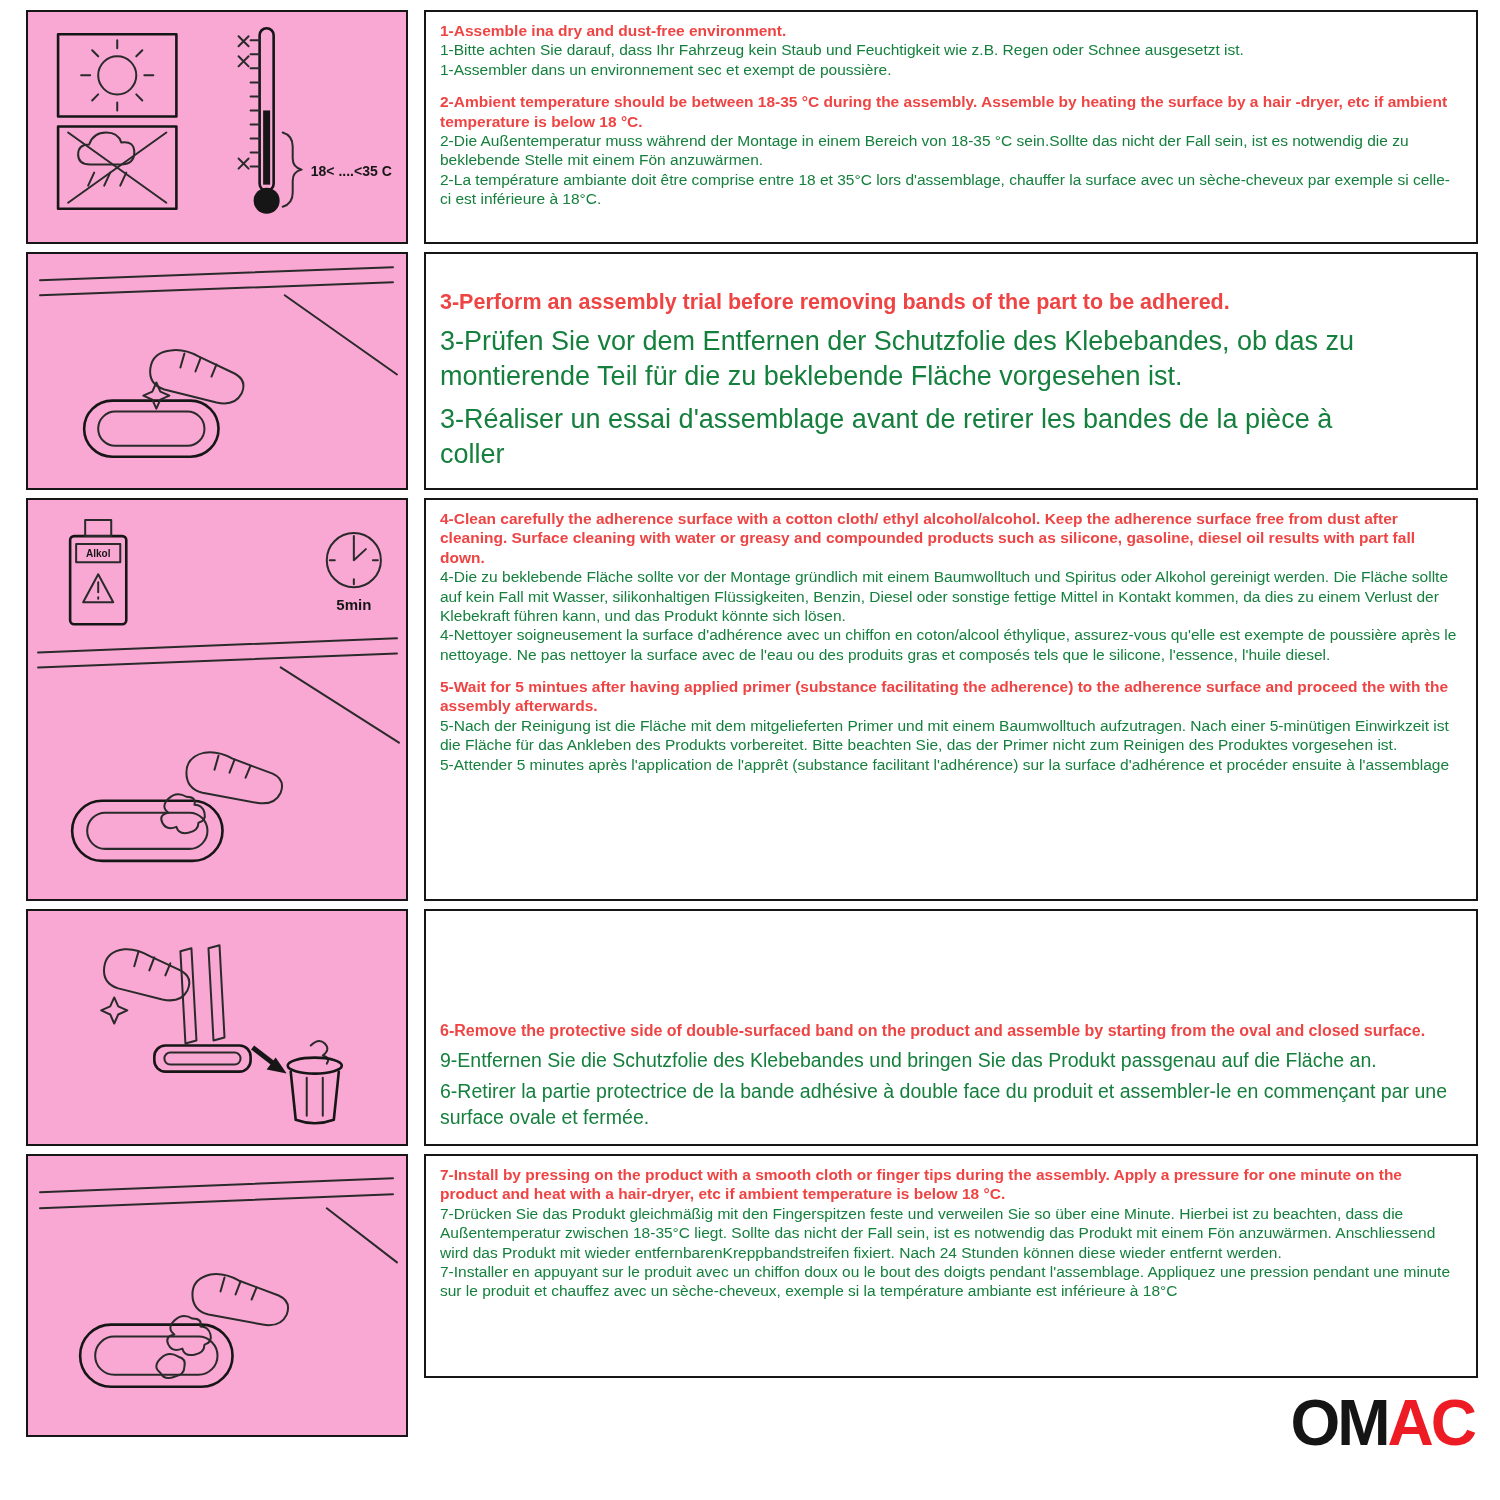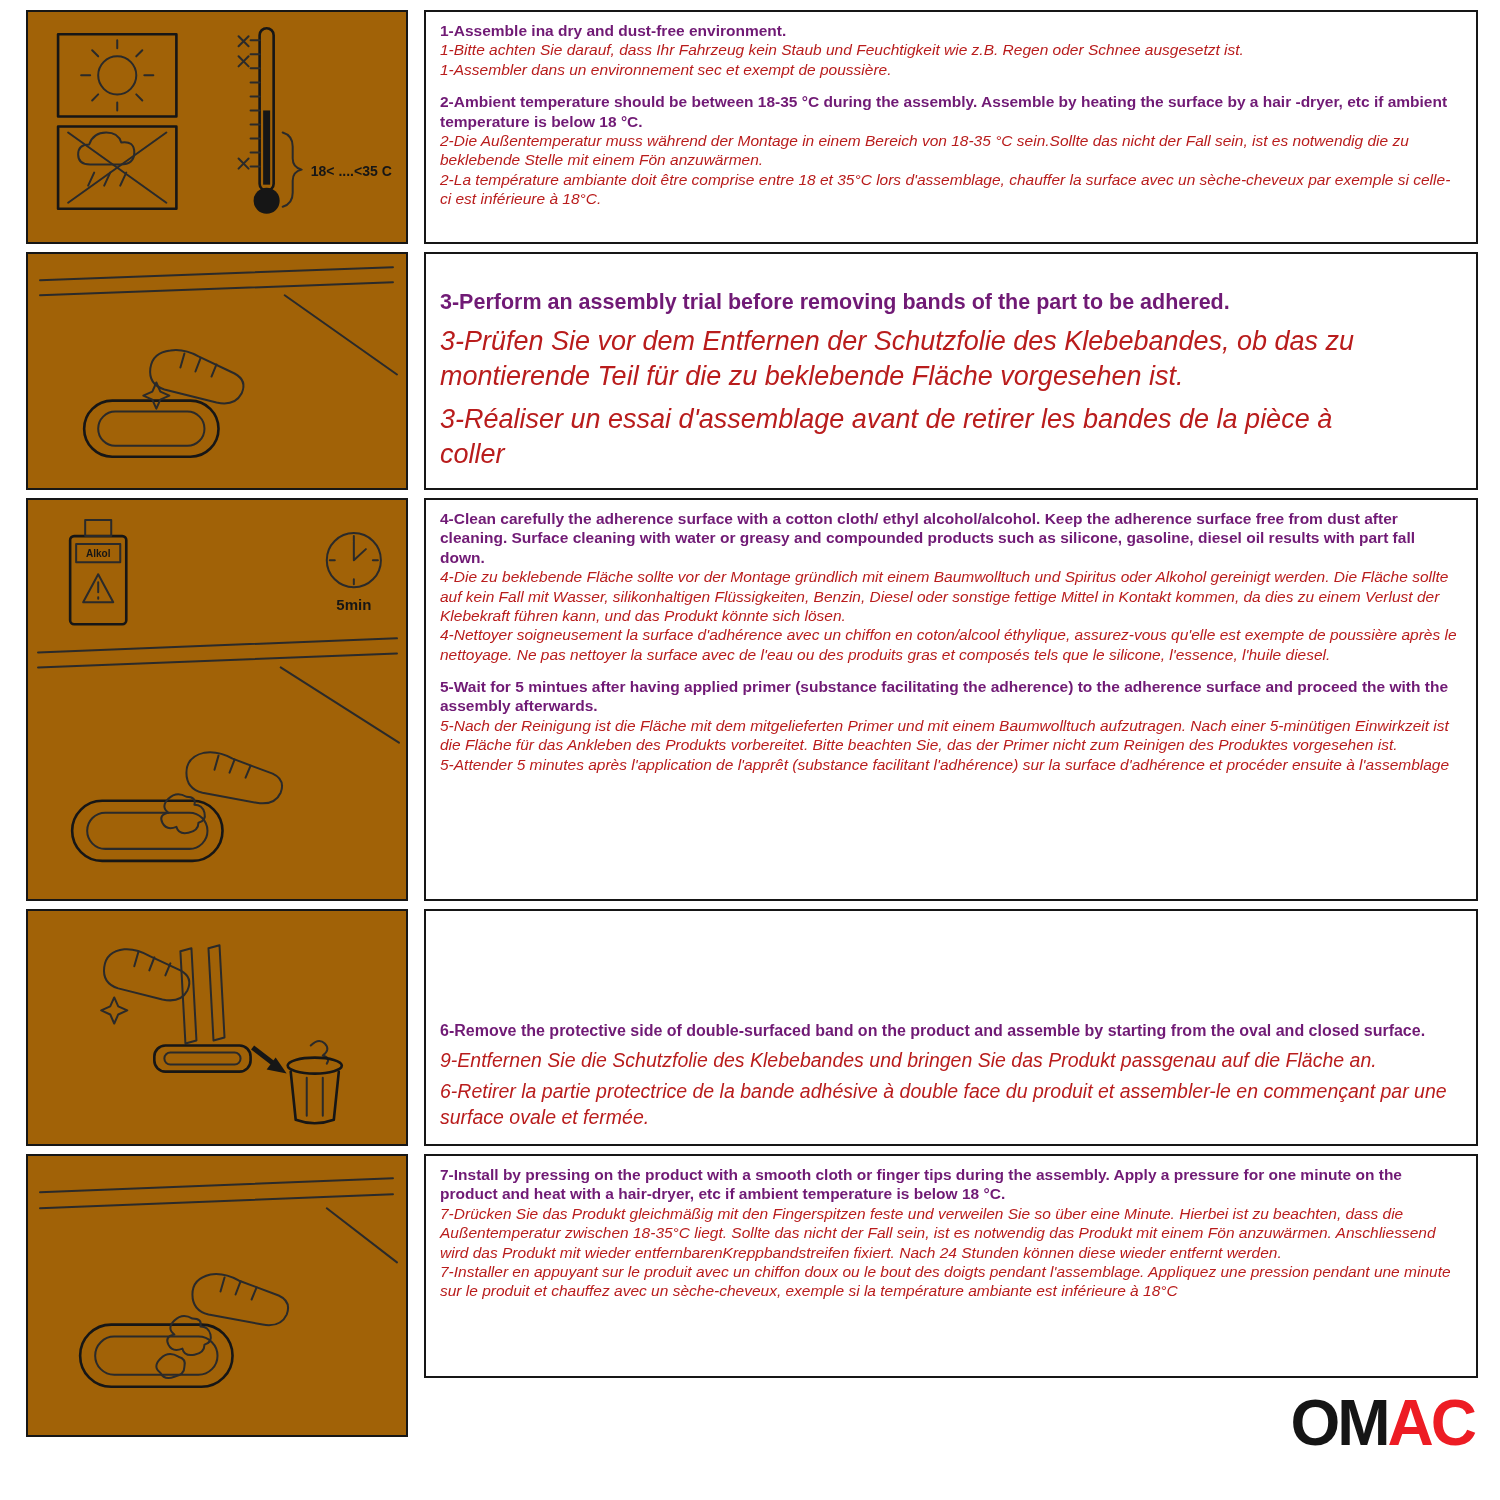--- a/index.html
+++ b/index.html
@@ -1,31 +1,31 @@
 <!DOCTYPE html>
 <html><head>
 <meta charset="utf-8">
 <style>
   html,body{margin:0;padding:0;background:#ffffff;}
   body{width:1500px;height:1500px;position:relative;font-family:"Liberation Sans",sans-serif;overflow:hidden;}
   .page{position:absolute;inset:0;padding:10px 22px 0 26px;box-sizing:border-box;}
   .doc-title{margin:0 0 14px 0;font-size:29px;font-weight:700;color:#c9262c;letter-spacing:.3px;
              padding-bottom:8px;border-bottom:1px solid #9a9a9a;white-space:nowrap;}
   .row{display:flex;gap:16px;margin-bottom:8px;}
-  .illu{width:382px;flex:none;border:2.5px solid #161616;box-sizing:border-box;background:#a16207;
+  .illu{width:382px;flex:none;border:2.5px solid #161616;box-sizing:border-box;background:#f9a8d4;
         display:flex;align-items:center;justify-content:center;overflow:hidden;}
   .illu svg{width:100%;height:100%;}
   .tbox{flex:1;border:2.5px solid #161616;box-sizing:border-box;padding:9px 16px 8px 14px;overflow:hidden;}
   .tbox.vcenter{display:flex;flex-direction:column;justify-content:flex-end;padding-left:14px;}
   .step{margin:0 0 13px 0;}
   .step:last-child{margin-bottom:0;}
   .step p{margin:0;}
   .sm p{font-size:15.5px;line-height:1.25;}
-  .en{font-weight:700;color:#701a75;}
-  .de,.fr{font-weight:400;color:#b91c1c;font-style:italic;}
+  .en{font-weight:700;color:#ef4444;}
+  .de,.fr{font-weight:400;color:#15803d;}
   .big p{font-size:27px;line-height:1.32;max-width:920px;margin-bottom:7px;}
   .big .en{font-size:21.5px;}
   .med p{font-size:19.5px;line-height:1.3;max-width:1015px;margin-bottom:6px;}
   .med .en{font-size:16px;}
   .row5-right{flex:1;display:flex;flex-direction:column;}
   .row5-right .tbox{flex:none;height:224px;}
   .logo-row{flex:1;display:flex;justify-content:flex-end;align-items:flex-end;padding:16px 4px 2px 0;}
   .logo{font-size:64px;font-weight:700;letter-spacing:-3px;line-height:.92;font-style:normal;}
   .logo .blk{color:#151515;}
   .logo .red{color:#ed1c24;}

